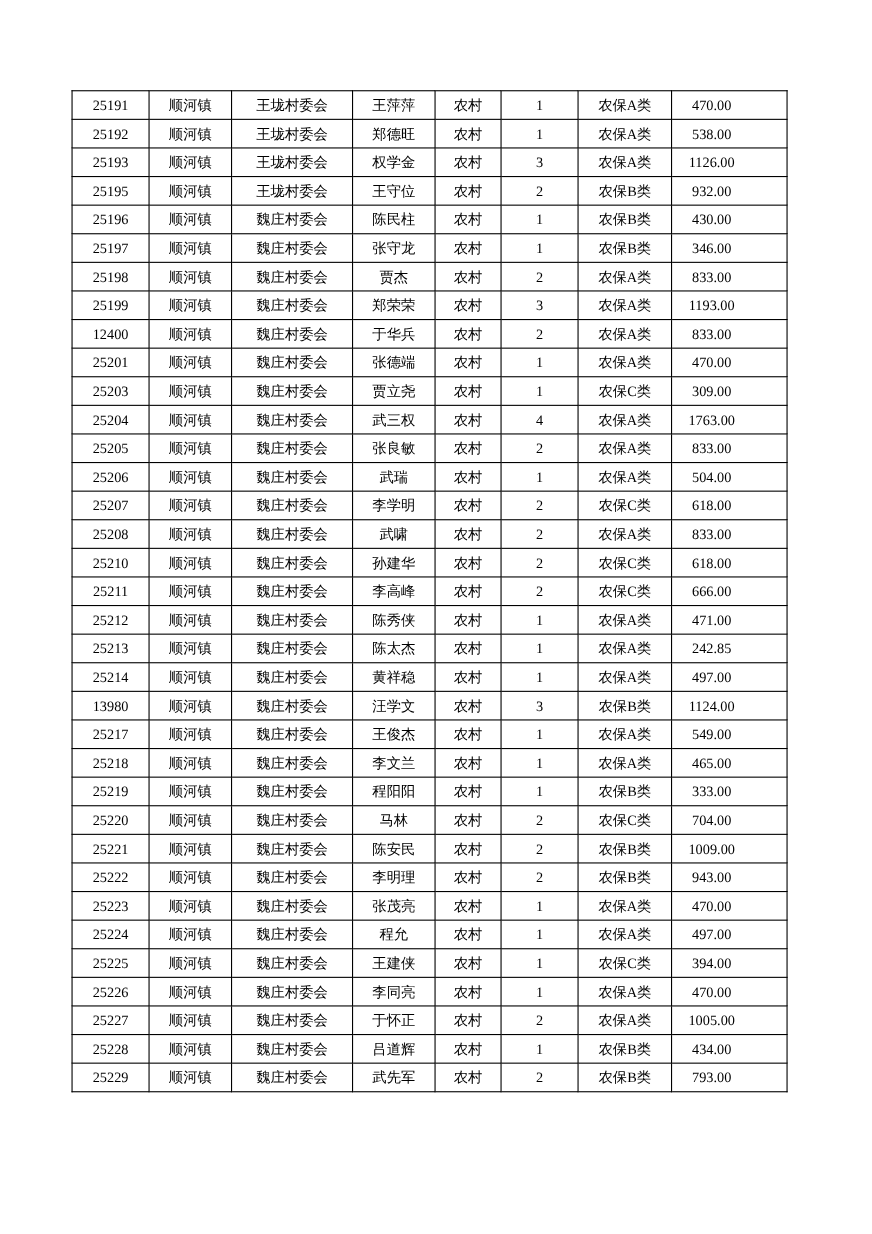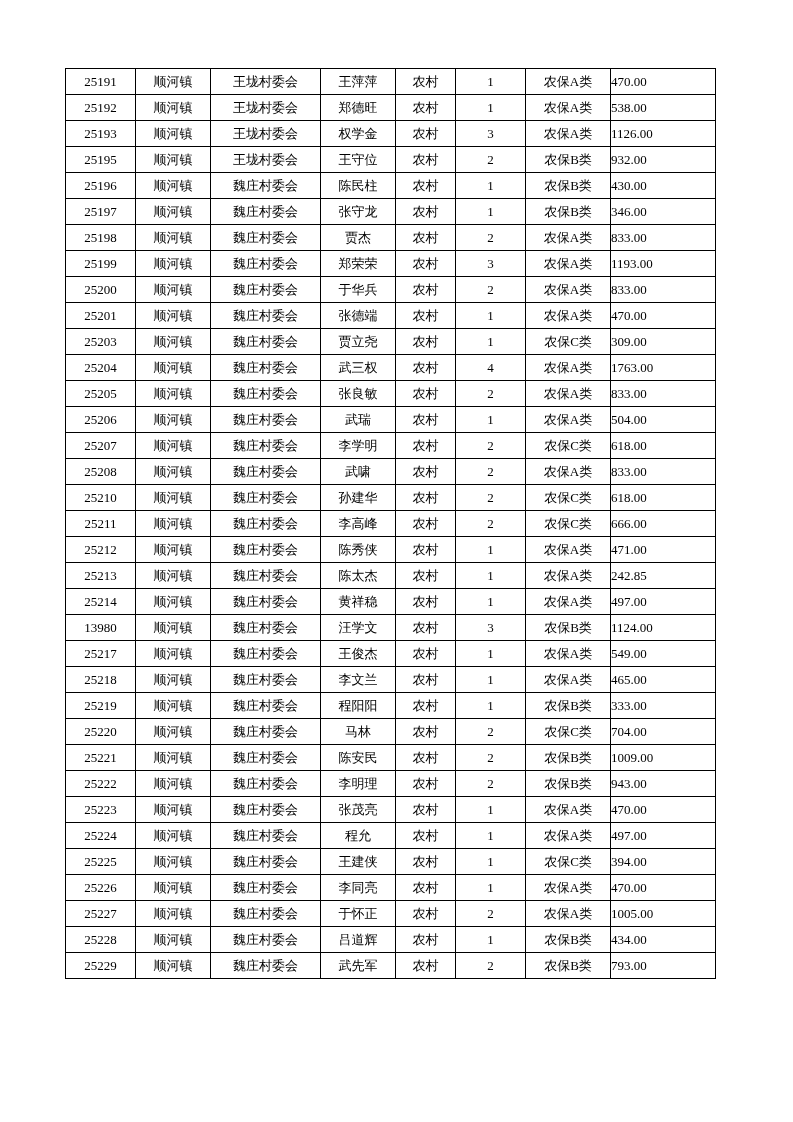--- a/index.html
+++ b/index.html
@@ -8,37 +8,37 @@
     width: 793px;
     height: 1122px;
     position: relative;
     font-family: "Liberation Serif", "DejaVu Serif", serif;
     color: #000000;
     overflow: hidden;
   }
   .sheet-table {
     position: absolute;
     left: 65px;
-    top: 68px;
+    top: 82px;
     border-collapse: collapse;
     table-layout: fixed;
   }
   .sheet-table td {
     border: 1px solid #000000;
     height: 25px;
     font-size: 13px;
     line-height: 25px;
     text-align: center;
     vertical-align: middle;
     white-space: nowrap;
     overflow: hidden;
     padding: 0;
   }
   .sheet-table td.amount-cell {
-    text-align: left;
+    text-align: center;
     padding-right: 32px;
   }
 </style>
 </head>
 <body>
 
 <div>
   <table class="sheet-table">
     <colgroup>
       <col style="width:70px">
@@ -125,21 +125,21 @@
           <td>25199</td>
           <td>顺河镇</td>
           <td>魏庄村委会</td>
           <td>郑荣荣</td>
           <td>农村</td>
           <td>3</td>
           <td>农保A类</td>
           <td class="amount-cell">1193.00</td>
         </tr>
         <tr>
-          <td>25200</td>
+          <td>12400</td>
           <td>顺河镇</td>
           <td>魏庄村委会</td>
           <td>于华兵</td>
           <td>农村</td>
           <td>2</td>
           <td>农保A类</td>
           <td class="amount-cell">833.00</td>
         </tr>
         <tr>
           <td>25201</td>

